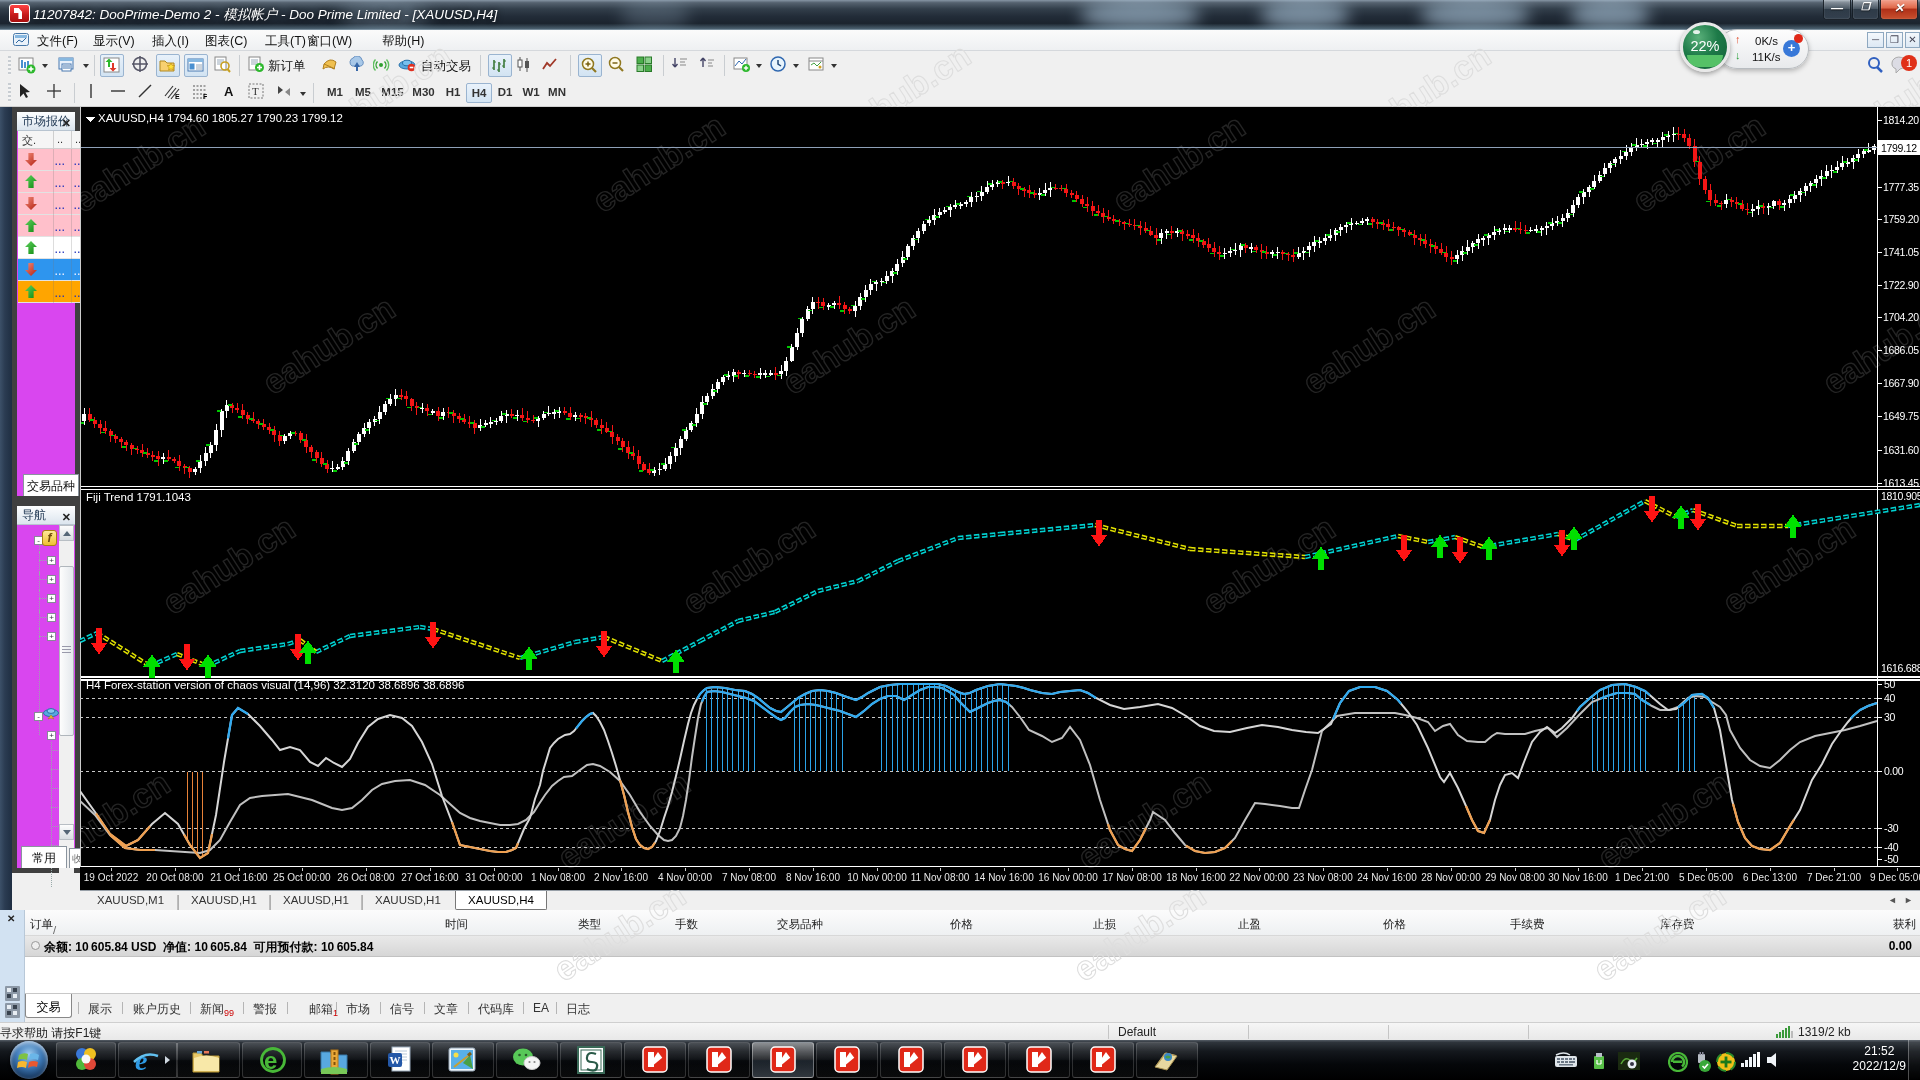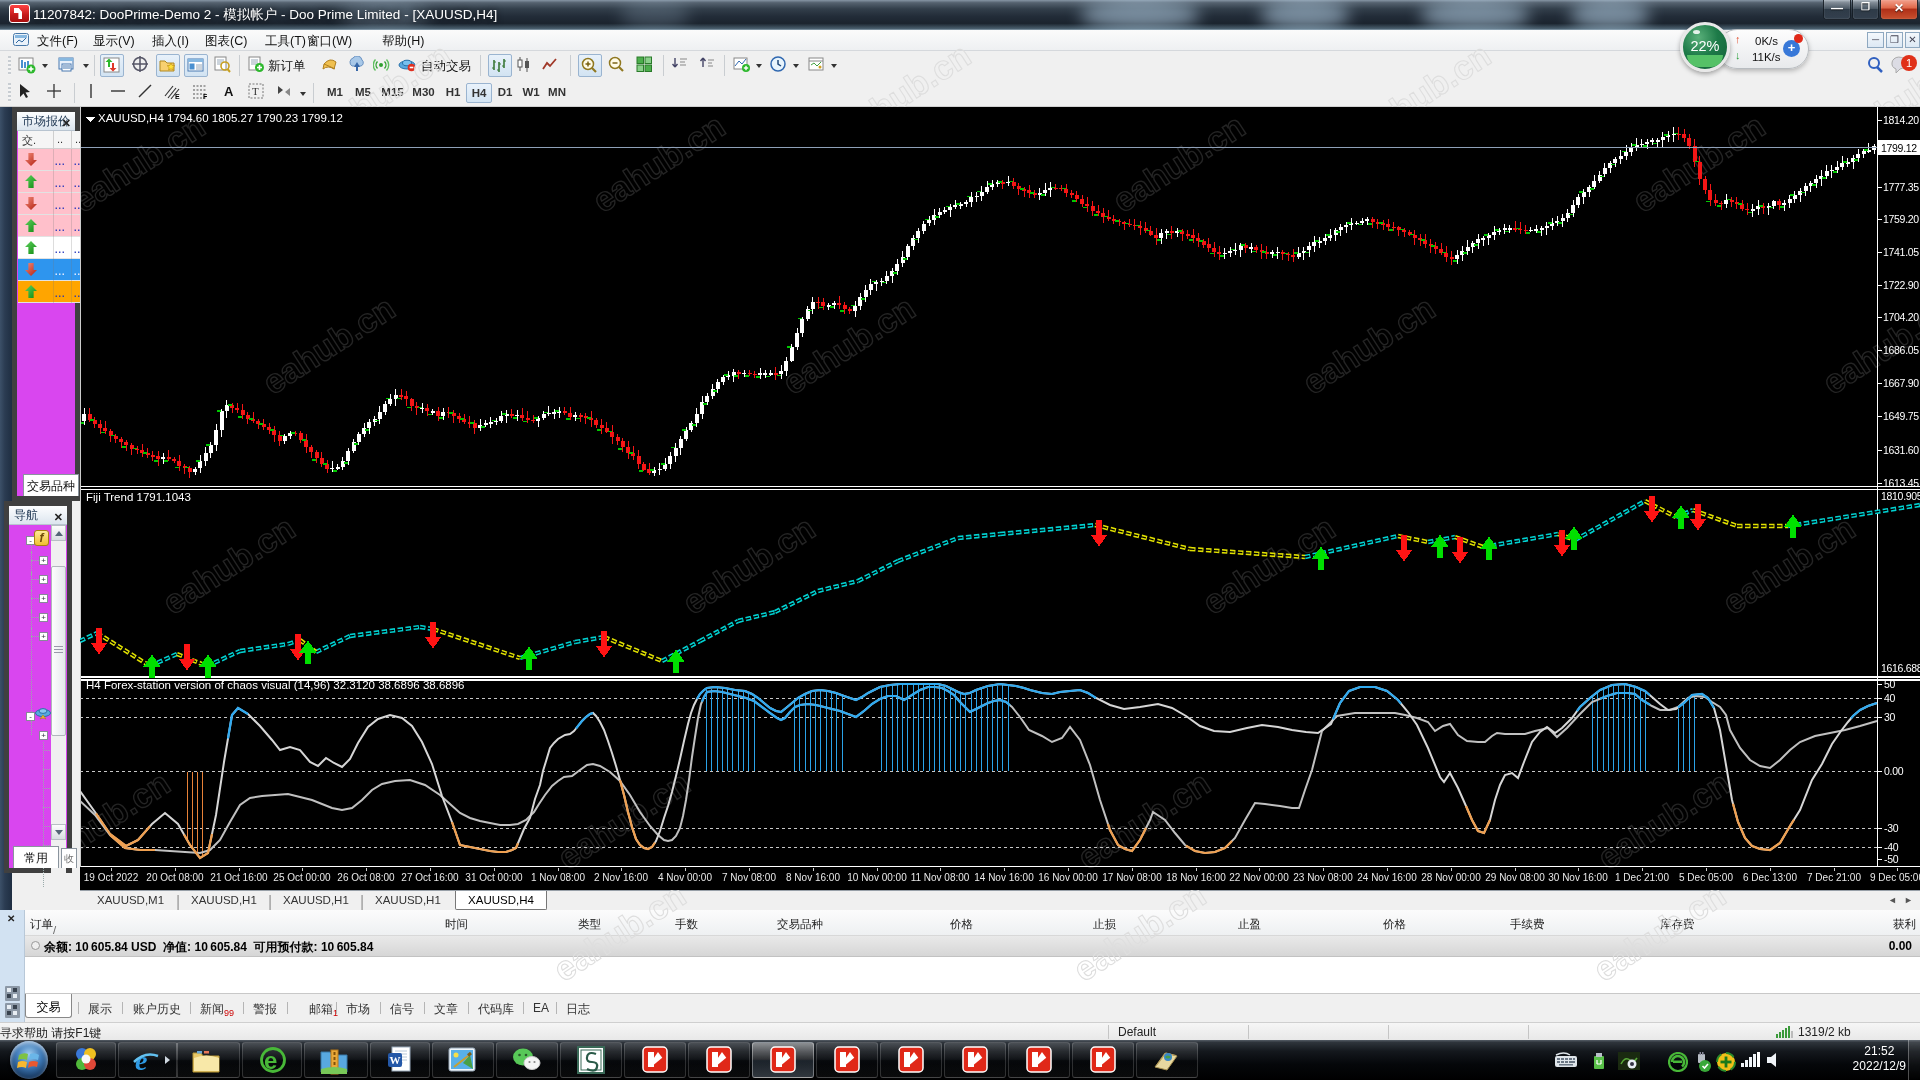--- a/index.html
+++ b/index.html
@@ -1,21 +1,21 @@
 <!DOCTYPE html>
 <html><head>
 <meta charset="utf-8">
 <style>
 * { margin:0; padding:0; box-sizing:border-box; }
 html,body { width:1920px; height:1080px; overflow:hidden; }
 body { font-family:"Liberation Sans", sans-serif; position:relative; background:#f0f0f0; }
 .abs { position:absolute; }
 
 #titlebar { left:0; top:0; width:1920px; height:30px;
-  background:linear-gradient(180deg,#8796a5 0%,#55626f 9%,#323e4a 30%,#222c38 55%,#1b242e 78%,#4a606f 96%,#96aab8 100%); }
+  background:linear-gradient(180deg,#8796a5 0%,#55626f 9%,#323e4a 30%,#222c38 55%,#1b242e 78%,#4a606f 96%,#96aab8 100%);font-style:italic; }
 #titlebar .blob { position:absolute; top:0; height:30px; filter:blur(8px); opacity:.55; background:#bcd8ee; border-radius:50%; }
 #title-text { position:absolute; left:33px; top:6px; color:#fff; font-size:13.5px; text-shadow:0 0 6px rgba(0,0,0,.9); white-space:nowrap; }
 #mt4icon { position:absolute; left:9px; top:4px; width:21px; height:19px; background:linear-gradient(180deg,#f44 0%,#c41818 60%,#a80f0f 100%); border:1px solid #fff; border-radius:3px; }
 #mt4icon:after { content:""; position:absolute; left:4px; top:3px; width:8px; height:11px; background:#fff; clip-path:polygon(0 0,60% 0,100% 35%,100% 100%,55% 100%,55% 45%,0 45%); }
 .winbtn { position:absolute; top:0; height:20px; border:1px solid rgba(20,28,36,.9); border-top:none; border-radius:0 0 4px 4px; background:linear-gradient(180deg,rgba(255,255,255,.32) 0%,rgba(180,195,210,.18) 45%,rgba(40,55,70,.25) 50%,rgba(120,140,160,.25) 100%); box-shadow:inset 0 0 1px rgba(255,255,255,.6); }
 .winbtn.close { background:linear-gradient(180deg,#f2a08c 0%,#e06a4c 40%,#b03018 50%,#c8502e 100%); }
 .winbtn span { position:absolute; left:0; right:0; top:1px; text-align:center; color:#fff; font-size:12px; font-weight:bold; text-shadow:0 1px 1px rgba(0,0,0,.7); }
 
 #menubar { left:0; top:30px; width:1920px; height:21px; background:linear-gradient(180deg,#fbfbfb,#eef0f2); border-bottom:1px solid #d5d8dc; }
 #menubar .mi { position:absolute; top:3px; font-size:12.5px; color:#111; }
@@ -449,21 +449,21 @@
     <div class="mwrow" style="top:169px;background:#ffa500">
       <span class="arr up"></span>
       <span class="dots" style="left:37px;color:#2233bb">...</span>
       <span class="dots" style="left:56px;color:#2233bb">...</span>
       <span style="position:absolute;left:35px;top:0;width:1px;height:22px;background:rgba(120,120,120,.25)"></span>
       <span style="position:absolute;left:53px;top:0;width:1px;height:22px;background:rgba(120,120,120,.25)"></span>
     </div>
   <div class="ptab" style="left:6px;width:56px;height:22px;padding-top:3px">交易品种</div>
 </div>
 
-<div class="abs panel" style="left:4px;top:501px;width:68px;height:372px">
+<div class="abs panel" style="left:12px;top:501px;width:68px;height:372px">
   <div class="phead">导航<span class="x">✕</span></div>
   <div class="nav-dot" style="left:22px;top:38px;height:174px"></div>
     <div class="pbox" style="left:17px;top:30px">-</div>
     <div style="position:absolute;left:25px;top:24px;width:15px;height:16px;background:linear-gradient(180deg,#ffe898,#f0c030);border:1px solid #a88010;border-radius:3px;color:#704c08;font-size:12px;font-weight:bold;font-style:italic;text-align:center;line-height:15px">f</div>
     <div class="nav-dot" style="left:22px;top:46px;height:4px"></div>
     <div style="position:absolute;left:22px;top:54px;width:8px;border-top:1px dotted #9aa"></div>
     <div class="pbox" style="left:30px;top:50px">+</div>
     <div class="nav-dot" style="left:22px;top:65px;height:4px"></div>
     <div style="position:absolute;left:22px;top:73px;width:8px;border-top:1px dotted #9aa"></div>
     <div class="pbox" style="left:30px;top:69px">+</div>

